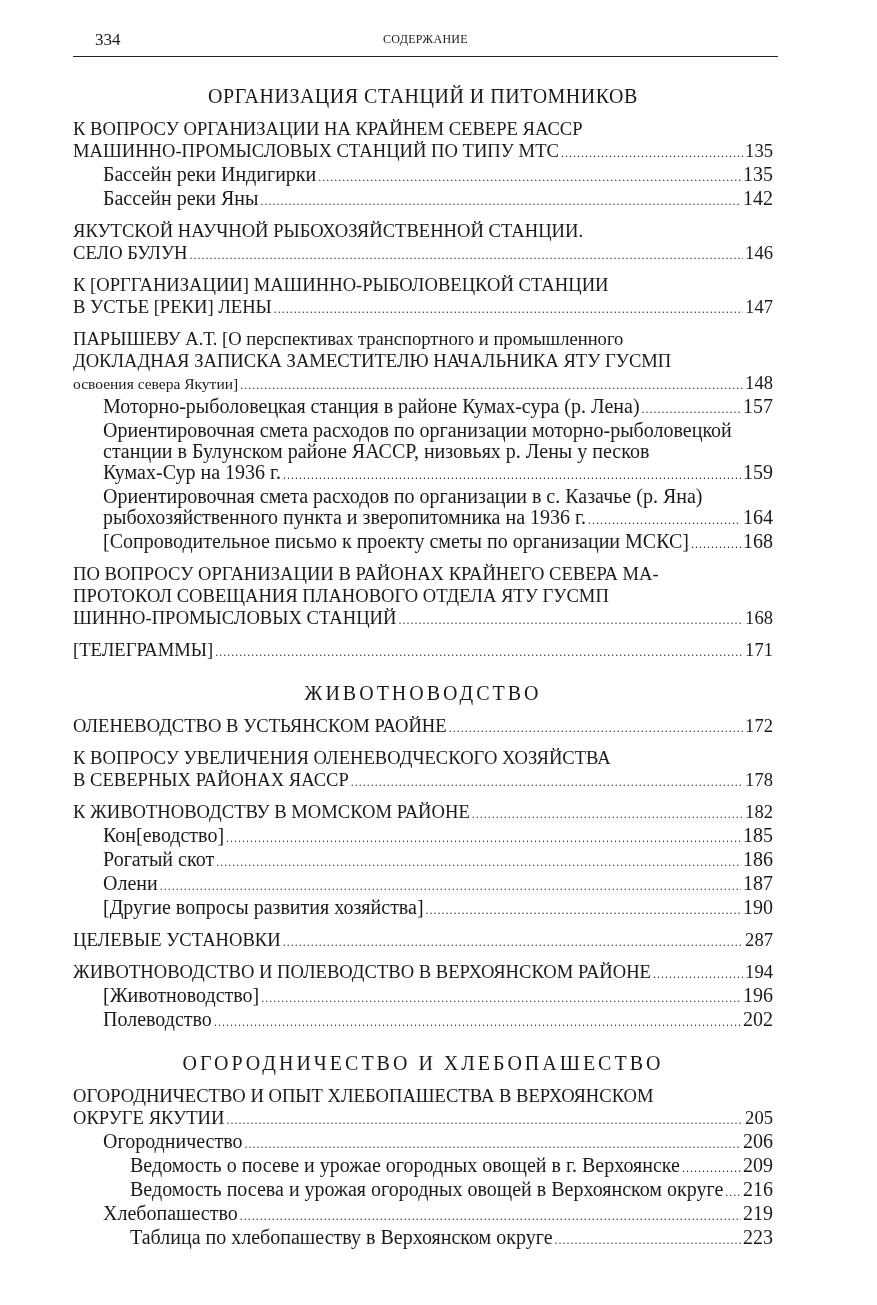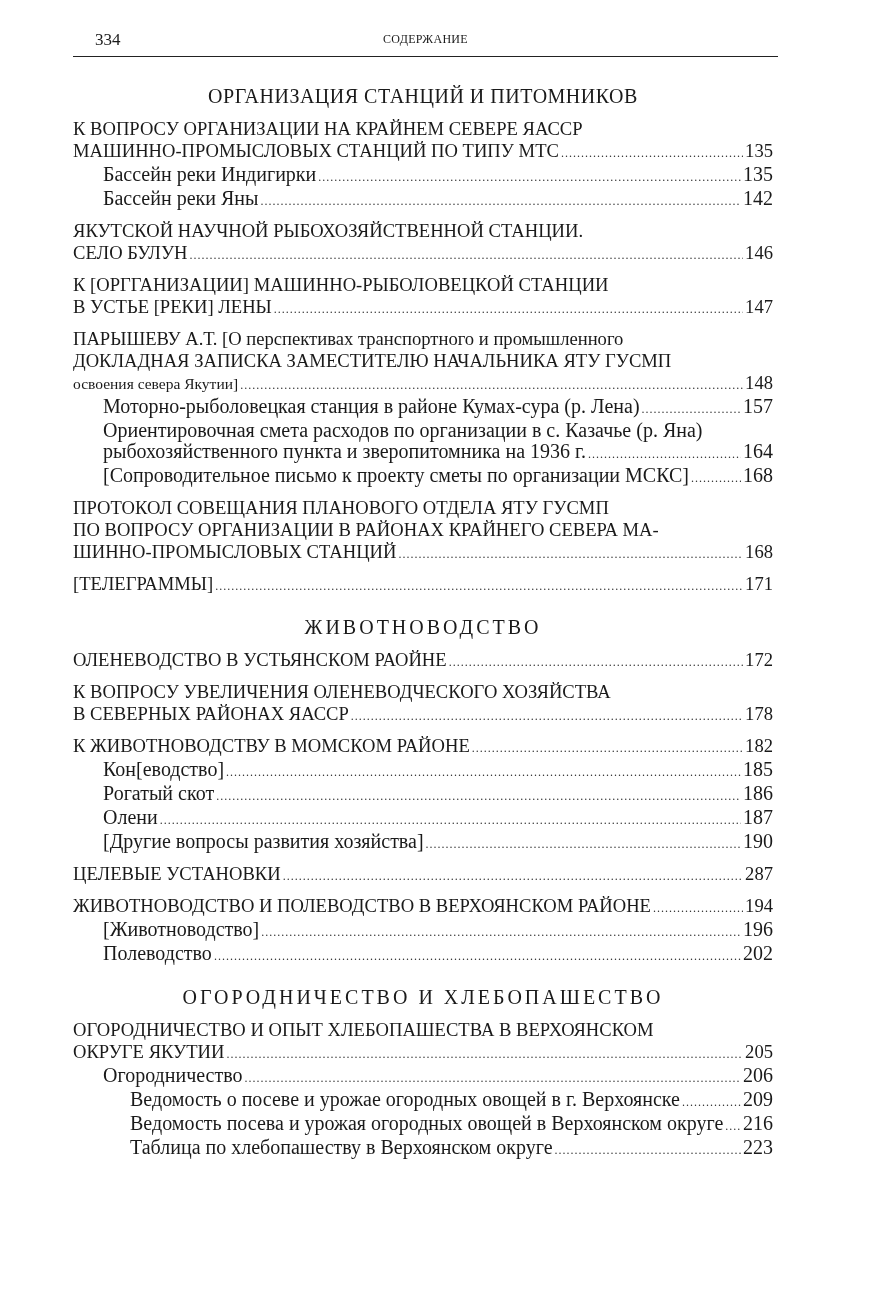--- a/index.html
+++ b/index.html
@@ -92,38 +92,47 @@
             <span class="dots"></span>
             <span class="pg">148</span>
           </div>
       </div>
       <div class="sub line">
           <span class="txt">Моторно-рыболовецкая станция в районе Кумах-сура (р. Лена)</span>
           <span class="dots"></span>
           <span class="pg">157</span>
         </div>
       <div>
+        <div class="sub">Ориентировочная смета расходов по организации моторно-рыболовецкой</div>
+        <div class="sub">станции в Булунском районе ЯАССР, низовьях р. Лены у песков</div>
+        <div class="sub line">
+            <span class="txt">Кумах-Сур на 1936 г.</span>
+            <span class="dots"></span>
+            <span class="pg">159</span>
+          </div>
+      </div>
+      <div>
         <div class="sub">Ориентировочная смета расходов по организации в с. Казачье (р. Яна)</div>
         <div class="sub line">
             <span class="txt">рыбохозяйственного пункта и зверопитомника на 1936 г.</span>
             <span class="dots"></span>
             <span class="pg">164</span>
           </div>
       </div>
       <div class="sub line">
           <span class="txt">[Сопроводительное письмо к проекту сметы по организации МСКС]</span>
           <span class="dots"></span>
           <span class="pg">168</span>
         </div>
     </div>
 
     <div class="entry">
       <div class="entry-title">
+        <div>ПО ВОПРОСУ ОРГАНИЗАЦИИ В РАЙОНАХ КРАЙНЕГО СЕВЕРА МА-</div>
         <div>ПРОТОКОЛ СОВЕЩАНИЯ ПЛАНОВОГО ОТДЕЛА ЯТУ ГУСМП</div>
-        <div>ПО ВОПРОСУ ОРГАНИЗАЦИИ В РАЙОНАХ КРАЙНЕГО СЕВЕРА МА-</div>
         <div class="line">
             <span class="txt">ШИННО-ПРОМЫСЛОВЫХ СТАНЦИЙ</span>
             <span class="dots"></span>
             <span class="pg">168</span>
           </div>
       </div>
     </div>
 
     <div class="entry">
       <div class="entry-title line">
@@ -231,20 +240,25 @@
       <div class="sub lvl2 line">
           <span class="txt">Ведомость о посеве и урожае огородных овощей в г. Верхоянске</span>
           <span class="dots"></span>
           <span class="pg">209</span>
         </div>
       <div class="sub lvl2 line">
           <span class="txt">Ведомость посева и урожая огородных овощей в Верхоянском округе</span>
           <span class="dots"></span>
           <span class="pg">216</span>
         </div>
+      <div class="sub line">
+          <span class="txt">Хлебопашество</span>
+          <span class="dots"></span>
+          <span class="pg">219</span>
+        </div>
       <div class="sub lvl2 line">
           <span class="txt">Таблица  по хлебопашеству в Верхоянском округе</span>
           <span class="dots"></span>
           <span class="pg">223</span>
         </div>
     </div>
 
   </div>
 </div>
 

